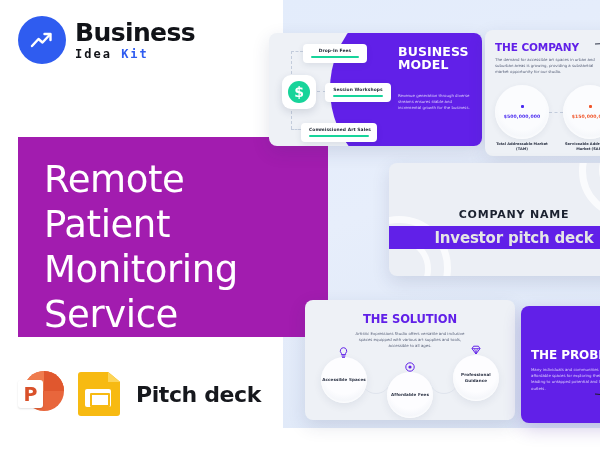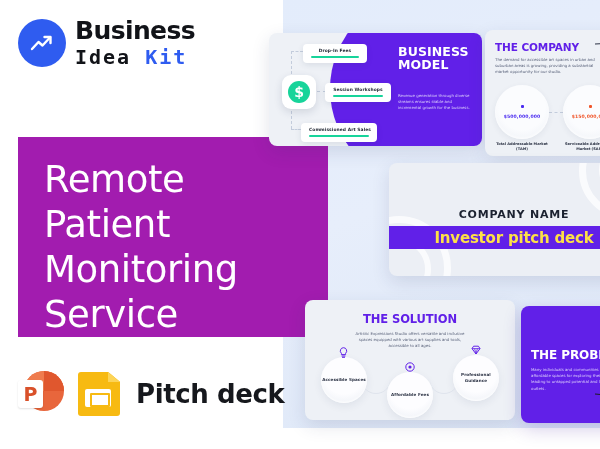--- a/index.html
+++ b/index.html
@@ -35,21 +35,21 @@
     display: flex; align-items: center; justify-content: center;
     flex: none;
   }
   .logo-text { line-height: 1; padding-top:2px; }
   .logo-l1 {
     font-size: 25px; font-weight: 700; color: #111318;
     letter-spacing: -0.6px; line-height: 1.02;
     font-family: "DejaVu Sans", sans-serif;
   }
   .logo-l2 {
-    font-size: 20px; font-weight: 700; letter-spacing: 2.0px;
+    font-size: 12px; font-weight: 700; letter-spacing: 2.0px;
     color: #111318; line-height: 1.25; margin-top: 1px;
     font-family: "DejaVu Sans Mono", monospace;
   }
   .logo-l2 .kit { color: #2f5cf0; }
 
   
   .hero {
     position: absolute; left: 18px; top: 137px;
     width: 310px; height: 200px;
     background: #a21caf;
@@ -107,21 +107,21 @@
   .slides-screen {
     position: absolute; left: 7px; top: 18px;
     width: 26px; height: 18px; border-radius: 2px;
     background: #ffffff;
   }
   .slides-screen::after {
     content:""; position:absolute; left:5px; top:4px;
     width:16px; height:10px; border:2px solid #f7ba12; border-radius:1px;
   }
   .footer-label {
-    font-size: 26px; font-weight: 700; color: #16181d;
+    font-size: 22px; font-weight: 700; color: #16181d;
     letter-spacing: -0.4px;
     font-family: "DejaVu Sans", sans-serif;
   }
 
   
   .card {
     position: absolute;
     background: #eef1f6;
     border-radius: 8px;
     box-shadow: 0 6px 18px rgba(35,50,90,.13);
@@ -240,21 +240,21 @@
     text-align: center; font-size: 11px; font-weight: 800;
     color: #1b2130; letter-spacing: .8px;
     font-family: "DejaVu Sans", sans-serif;
   }
   .inv-band {
     position: absolute; left: 0; right: 0; top: 63px; height: 23px;
     background: #6120e8;
     display: flex; align-items: center; justify-content: center;
   }
   .inv-band span {
-    color: #fde047; font-size: 15px; font-weight: 700; letter-spacing: -0.2px;
+    color: #e5e5e5; font-size: 15px; font-weight: 700; letter-spacing: -0.2px;
     font-family: "DejaVu Sans", sans-serif;
   }
 
   
   #slide-solution { left: 305px; top: 300px; width: 210px; height: 120px; background:#eef1f6; }
   .sol-title {
     position: absolute; left: 0; right: 0; top: 12px; text-align: center;
     color: #6120e8; font-size: 11.5px; font-weight: 800; letter-spacing: -0.1px;
     font-family: "DejaVu Sans", sans-serif;
   }

